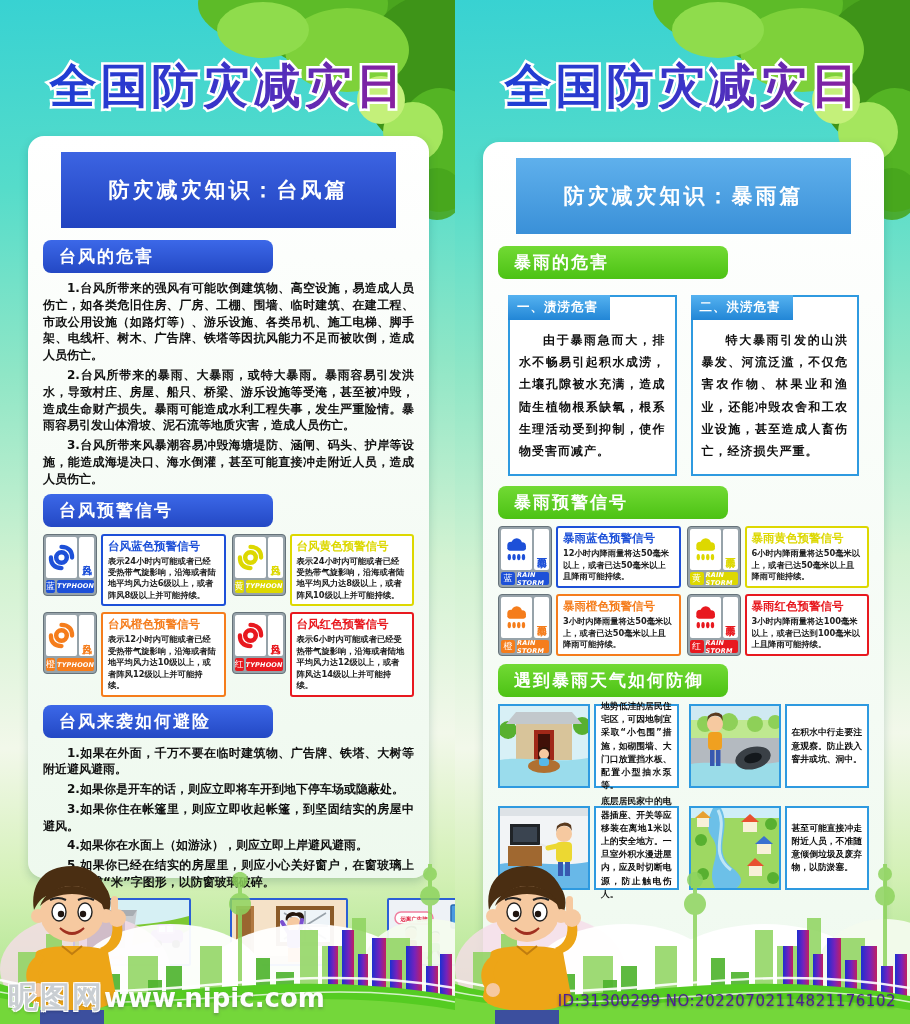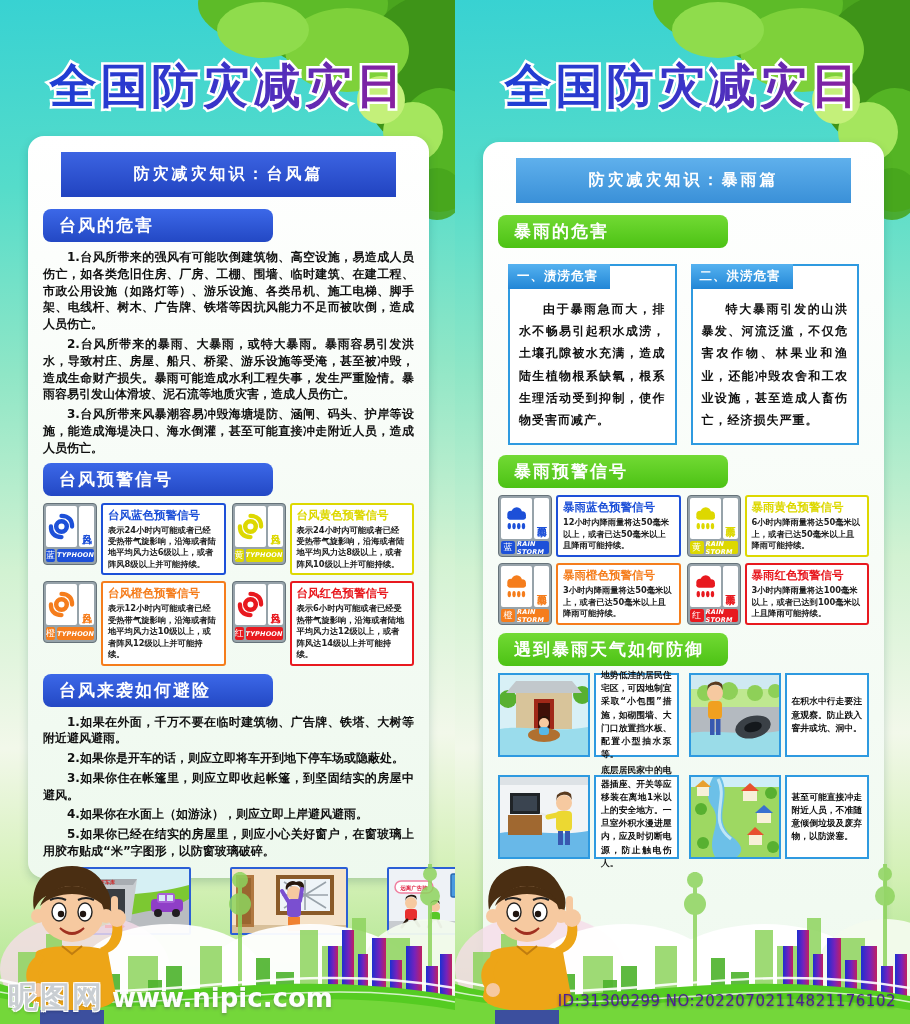--- a/index.html
+++ b/index.html
@@ -13,22 +13,22 @@
 
   .foliage { position:absolute; top:-18px; right:-30px; width:310px; height:250px; z-index:1; }
   .title-wrap { position:absolute; top:46px; left:0; width:455px; text-align:center; z-index:2; }
 
   .panel { position:absolute; left:28px; right:26px; border-radius:16px; z-index:3;
     background:linear-gradient(180deg,#ffffff 0%,#f4fbf4 60%,#eef9ee 100%);
     box-shadow:0 4px 10px rgba(0,70,70,.20); padding:12px 15px 8px; }
   .poster.left  .panel { top:136px; height:742px; }
   .poster.right .panel { top:142px; height:956px; }
 
-  .main-head { color:#fff; font-weight:bold; font-size:16px; letter-spacing:3px; text-align:center;
-    padding:12px 0; margin:4px 18px 12px; }
+  .main-head { color:#fff; font-weight:bold; font-size:21px; letter-spacing:3px; text-align:center;
+    padding:24px 0; margin:4px 18px 12px; }
   .poster.left  .main-head { background:linear-gradient(180deg,#3c64e2,#2143c0); }
   .poster.right .main-head { background:linear-gradient(180deg,#5fb0ec,#3a90d8); }
 
   .sec { color:#fff; font-weight:bold; font-size:17px; letter-spacing:2px;
     padding:5px 14px 5px 16px; width:62%; margin:6px 0 7px;border-radius:8px; }
   .sec.blue  { background:linear-gradient(180deg,#3c68e8,#2348c4); }
   .sec.green { background:linear-gradient(180deg,#72da34,#4cc214); }
 
   .para { font-size:12px; line-height:1.40; color:#101010; text-indent:2em; text-align:justify;
     font-weight:600; margin-bottom:3px; }
@@ -63,21 +63,21 @@
 
   .tip-grid { display:grid; grid-template-columns:1fr 1fr; gap:18px 10px; margin-top:6px; }
   .tip { display:flex; gap:4px; height:84px; }
   .tip-ill { border:2px solid #2e9ae0; background:#fff; line-height:0; }
   .tip-text { flex:1; border:2px solid #2e9ae0; background:#fff; padding:4px 5px; font-size:8.8px;
     line-height:1.5; font-weight:bold; color:#101010; display:flex; align-items:center; text-align:justify; }
 
   .skyline { position:absolute; left:0; bottom:0; width:455px; height:190px; z-index:4; pointer-events:none; }
   .boy { position:absolute; left:-4px; bottom:-6px; width:152px; height:170px; z-index:5; pointer-events:none; }
 
-  .watermark { position:absolute; left:8px; bottom:6px; z-index:9; display:flex; align-items:baseline; gap:8px; }
+  .watermark { position:absolute; left:8px; bottom:6px; z-index:9; display:flex; align-items:baseline; }
   .wm-logo { font-size:30px; font-weight:bold; color:#c9ced2;
     text-shadow:1px 1px 0 #fff,-1px -1px 0 #fff,1px -1px 0 #fff,-1px 1px 0 #fff,0 2px 3px rgba(0,0,0,.25); letter-spacing:2px; }
   .wm-url { font-size:26px; font-weight:bold; color:#fdfdfd; text-shadow:0 2px 3px rgba(90,110,90,.5); }
   .id-line { position:absolute; right:14px; bottom:14px; z-index:9; font-size:15px; color:#4c1d95;
     text-shadow:0 1px 3px rgba(0,0,0,.45); letter-spacing:.5px; }
 </style>
 </head>
 <body>
 
 <svg width="0" height="0" style="position:absolute" aria-hidden="true">

